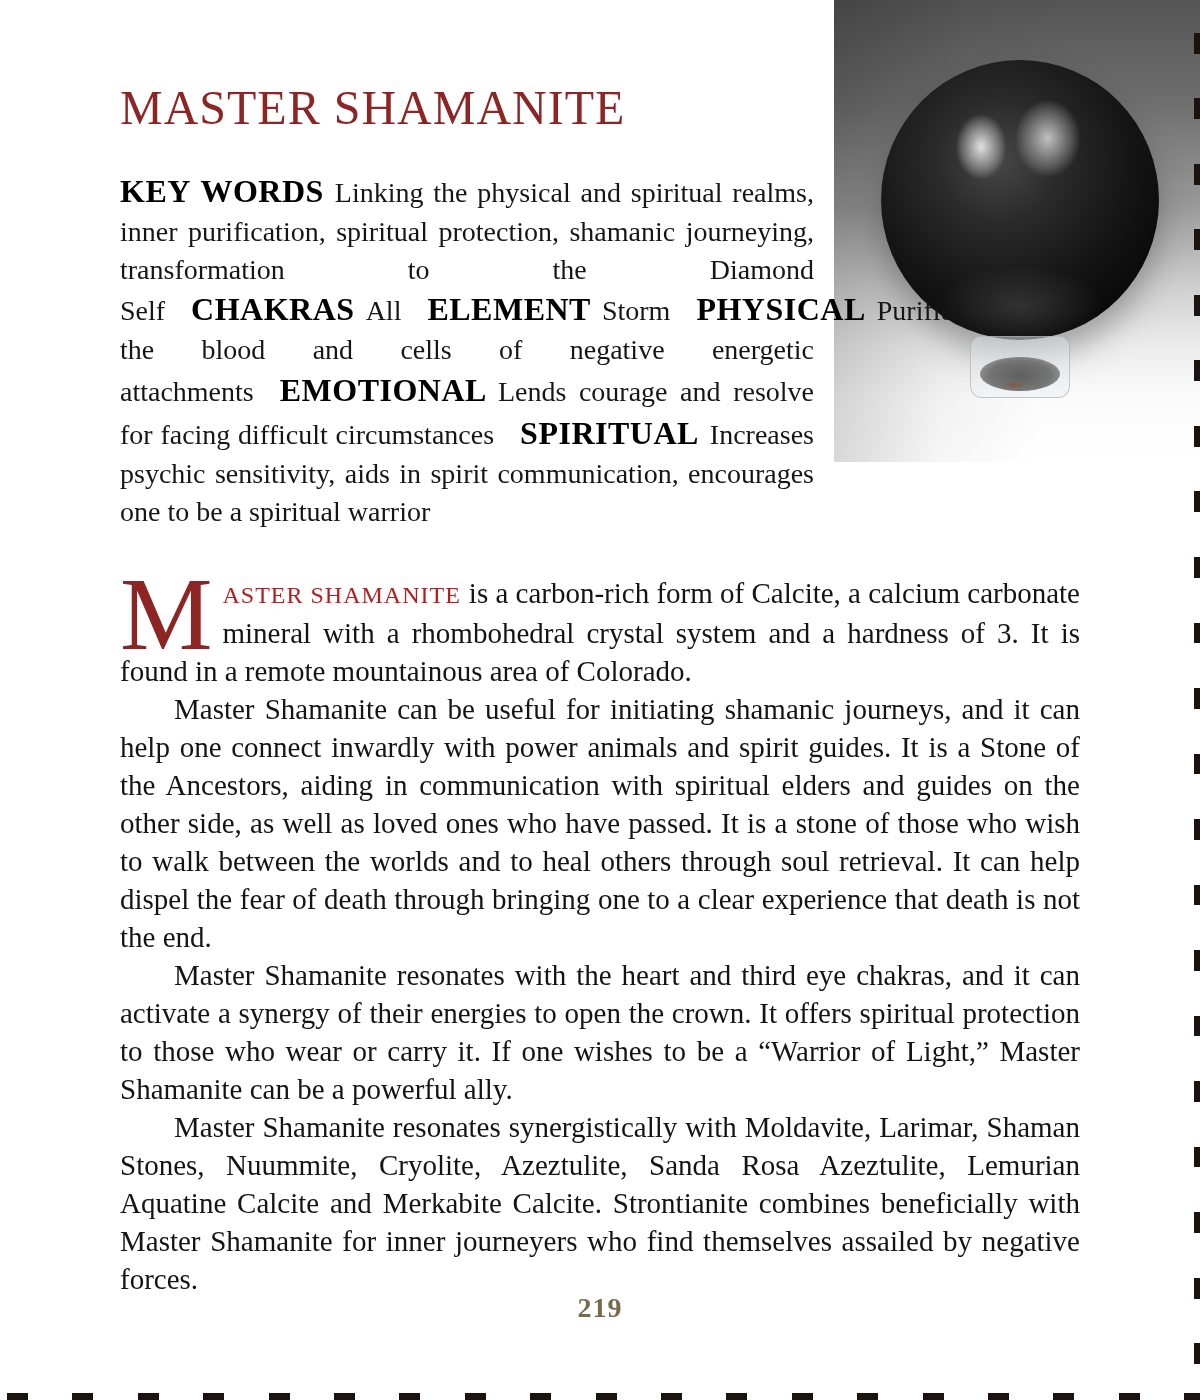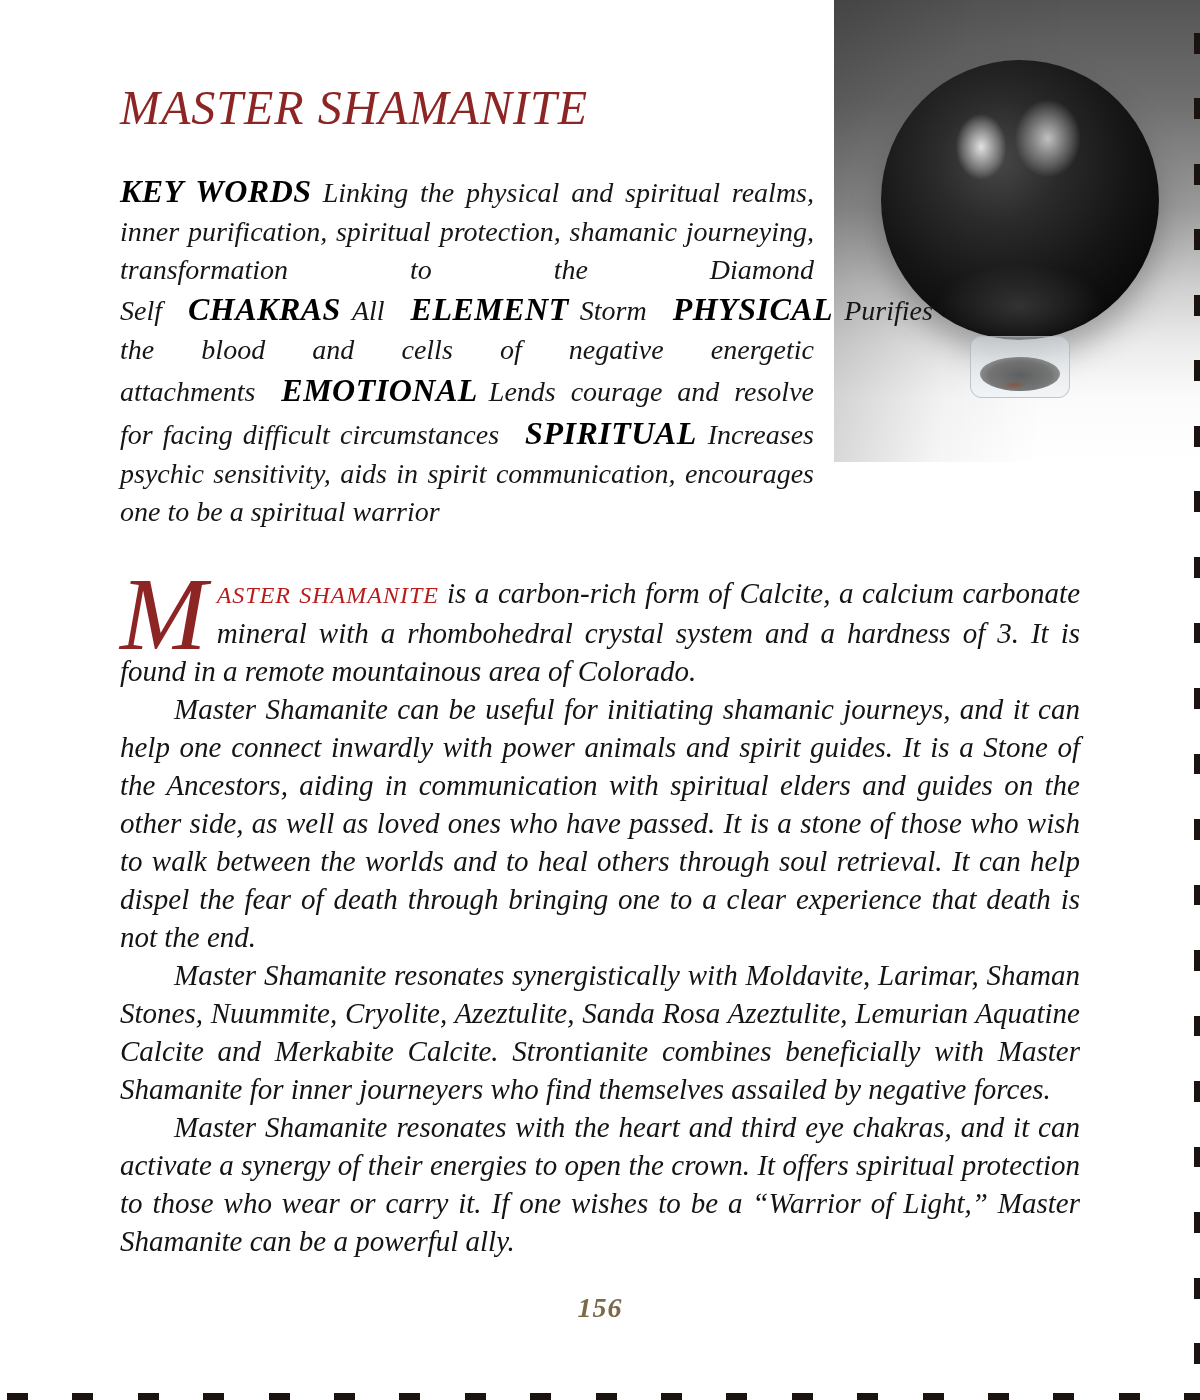--- a/index.html
+++ b/index.html
@@ -1,15 +1,15 @@
 <!DOCTYPE html>
 <html><head>
 <meta charset="utf-8">
 <style>
-  * { margin: 0; padding: 0; box-sizing: border-box; font-style: italic; }
+  * { margin: 0; padding: 0; box-sizing: border-box; }
   html, body { background: #ffffff; }
   .page {
     position: relative;
     width: 1200px;
     height: 1400px;
     background: #ffffff;
     font-family: "Liberation Serif", serif;
     overflow: hidden;
   }
 
@@ -180,23 +180,23 @@
   </div>
 
   <div class="content">
     <h1 class="title">MASTER SHAMANITE</h1>
 
     <p class="properties"><span class="plabel">KEY WORDS</span><span class="ptext">Linking the physical and spiritual realms, inner purification, spiritual protection, shamanic journeying, transformation to the Diamond Self</span><span class="plabel">CHAKRAS</span><span class="ptext">All</span><span class="plabel">ELEMENT</span><span class="ptext">Storm</span><span class="plabel">PHYSICAL</span><span class="ptext">Purifies the blood and cells of negative energetic attachments</span><span class="plabel">EMOTIONAL</span><span class="ptext">Lends courage and resolve for facing difficult circumstances</span><span class="plabel">SPIRITUAL</span><span class="ptext">Increases psychic sensitivity, aids in spirit communication, encourages one to be a spiritual warrior</span></p>
 
     <div class="article">
       <p class="lead"><span class="dropcap">M</span><span class="lead-sc">ASTER SHAMANITE</span><span>is a carbon-rich form of Calcite, a calcium carbonate mineral with a rhombohedral crystal system and a hardness of 3. It is found in a remote mountainous area of Colorado.</span></p>
       <p>Master Shamanite can be useful for initiating shamanic journeys, and it can help one connect inwardly with power animals and spirit guides. It is a Stone of the Ancestors, aiding in communication with spiritual elders and guides on the other side, as well as loved ones who have passed. It is a stone of those who wish to walk between the worlds and to heal others through soul retrieval. It can help dispel the fear of death through bringing one to a clear experience that death is not the end.</p>
+      <p>Master Shamanite resonates with the heart and third eye chakras, and it can activate a synergy of their energies to open the crown. It offers spiritual protection to those who wear or carry it. If one wishes to be a “Warrior of Light,” Master Shamanite can be a powerful ally.</p>
       <p>Master Shamanite resonates synergistically with Moldavite, Larimar, Shaman Stones, Nuummite, Cryolite, Azeztulite, Sanda Rosa Azeztulite, Lemurian Aquatine Calcite and Merkabite Calcite. Strontianite combines beneficially with Master Shamanite for inner journeyers who find themselves assailed by negative forces.</p>
-      <p>Master Shamanite resonates with the heart and third eye chakras, and it can activate a synergy of their energies to open the crown. It offers spiritual protection to those who wear or carry it. If one wishes to be a “Warrior of Light,” Master Shamanite can be a powerful ally.</p>
     </div>
   </div>
 
-  <div class="page-number">156</div>
+  <div class="page-number">219</div>
 
   <div class="border-right"></div>
   <div class="border-bottom"></div>
 
 </div>
 
 </body></html>

